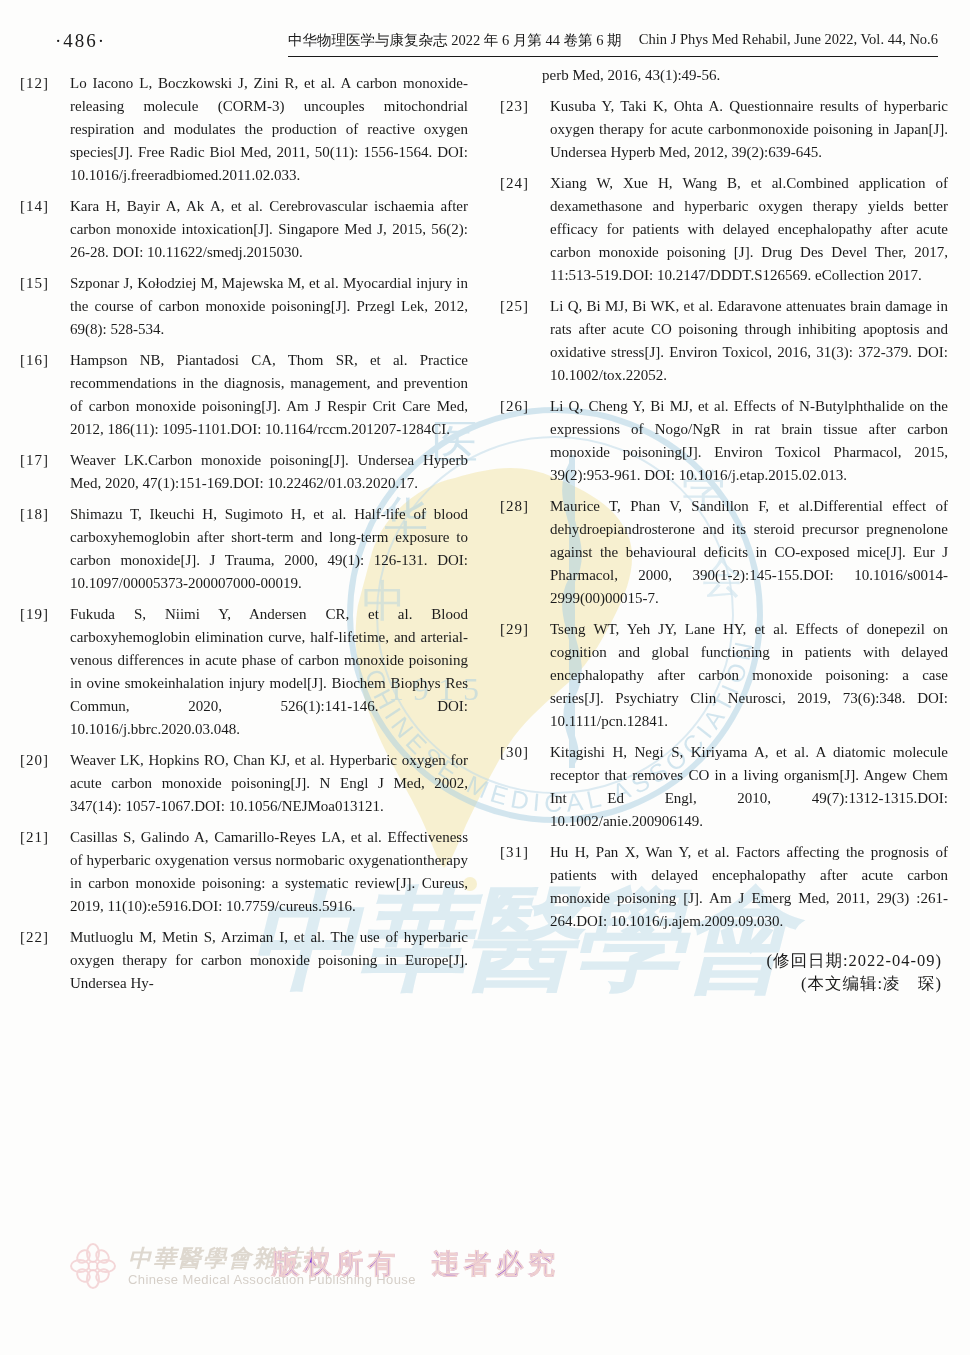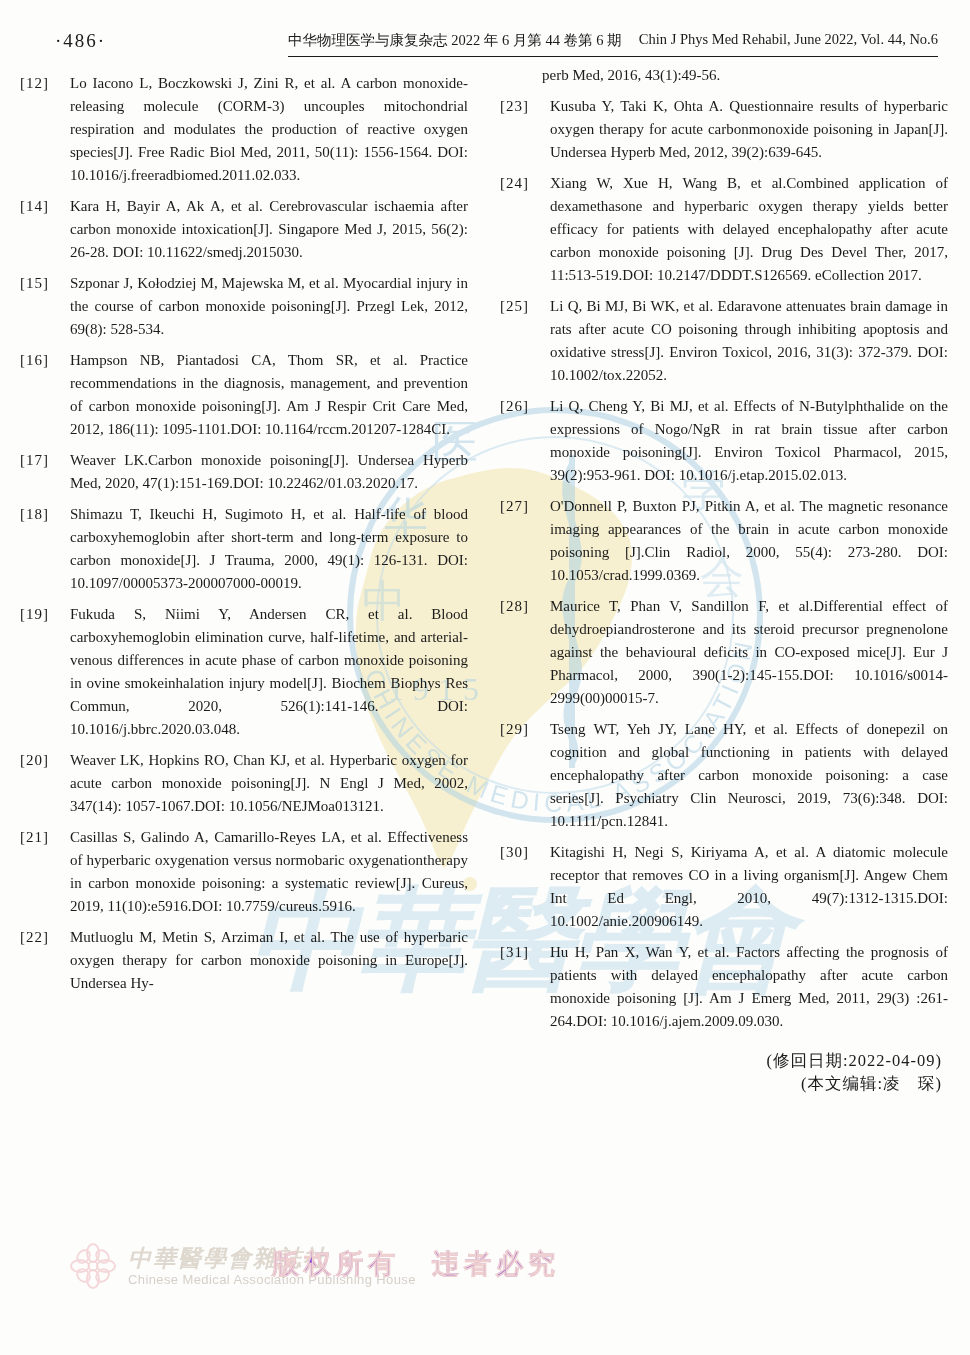--- a/index.html
+++ b/index.html
@@ -151,24 +151,20 @@
     <span class="ref-no">[24]</span>
     <p class="ref-text">Xiang W, Xue H, Wang B, et al.Combined application of dexamethasone and hyperbaric oxygen therapy yields better efficacy for patients with delayed encephalopathy after acute carbon monoxide poisoning [J]. Drug Des Devel Ther, 2017, 11:513-519.DOI: 10.2147/DDDT.S126569. eCollection 2017.</p>
   </div>
   <div class="ref">
     <span class="ref-no">[25]</span>
     <p class="ref-text">Li Q, Bi MJ, Bi WK, et al. Edaravone attenuates brain damage in rats after acute CO poisoning through inhibiting apoptosis and oxidative stress[J]. Environ Toxicol, 2016, 31(3): 372-379. DOI: 10.1002/tox.22052.</p>
   </div>
   <div class="ref">
     <span class="ref-no">[26]</span>
     <p class="ref-text">Li Q, Cheng Y, Bi MJ, et al. Effects of N-Butylphthalide on the expressions of Nogo/NgR in rat brain tissue after carbon monoxide poisoning[J]. Environ Toxicol Pharmacol, 2015, 39(2):953-961. DOI: 10.1016/j.etap.2015.02.013.</p>
-  </div>
-  <div class="ref">
-    <span class="ref-no">[27]</span>
-    <p class="ref-text">O'Donnell P, Buxton PJ, Pitkin A, et al. The magnetic resonance imaging appearances of the brain in acute carbon monoxide poisoning [J].Clin Radiol, 2000, 55(4): 273-280. DOI: 10.1053/crad.1999.0369.</p>
   </div>
   <div class="ref">
     <span class="ref-no">[28]</span>
     <p class="ref-text">Maurice T, Phan V, Sandillon F, et al.Differential effect of dehydroepiandrosterone and its steroid precursor pregnenolone against the behavioural deficits in CO-exposed mice[J]. Eur J Pharmacol, 2000, 390(1-2):145-155.DOI: 10.1016/s0014-2999(00)00015-7.</p>
   </div>
   <div class="ref">
     <span class="ref-no">[29]</span>
     <p class="ref-text">Tseng WT, Yeh JY, Lane HY, et al. Effects of donepezil on cognition and global functioning in patients with delayed encephalopathy after carbon monoxide poisoning: a case series[J]. Psychiatry Clin Neurosci, 2019, 73(6):348. DOI: 10.1111/pcn.12841.</p>
   </div>
   <div class="ref">

